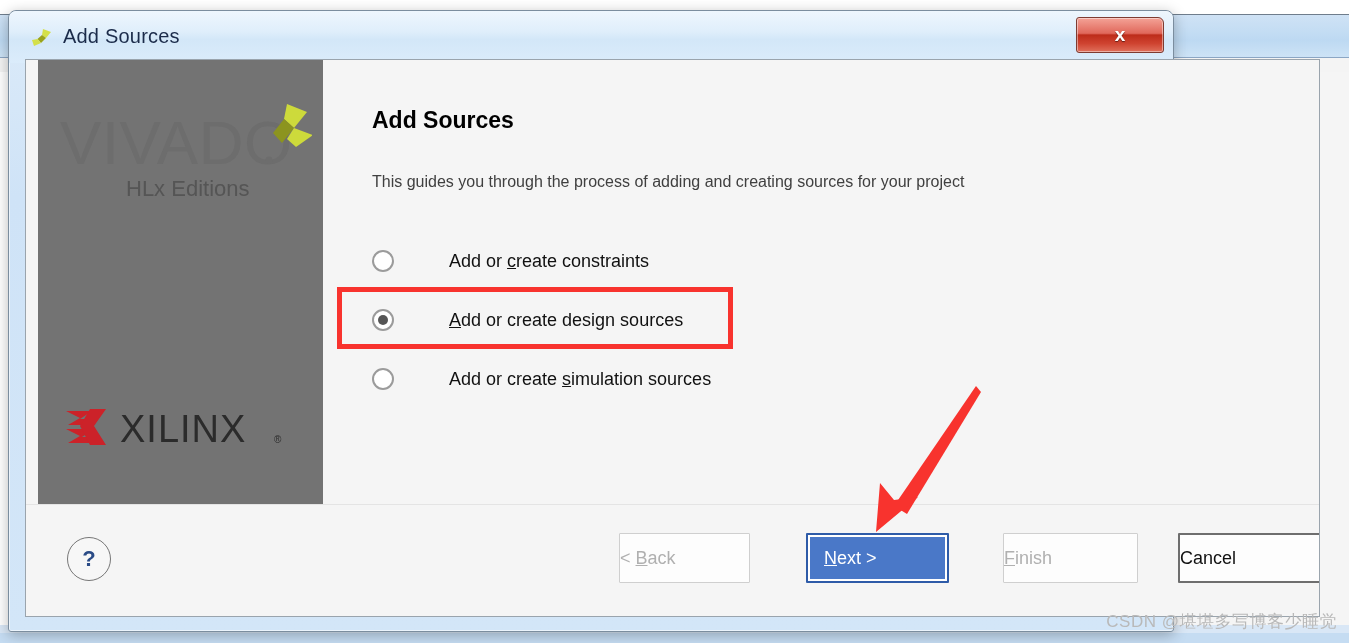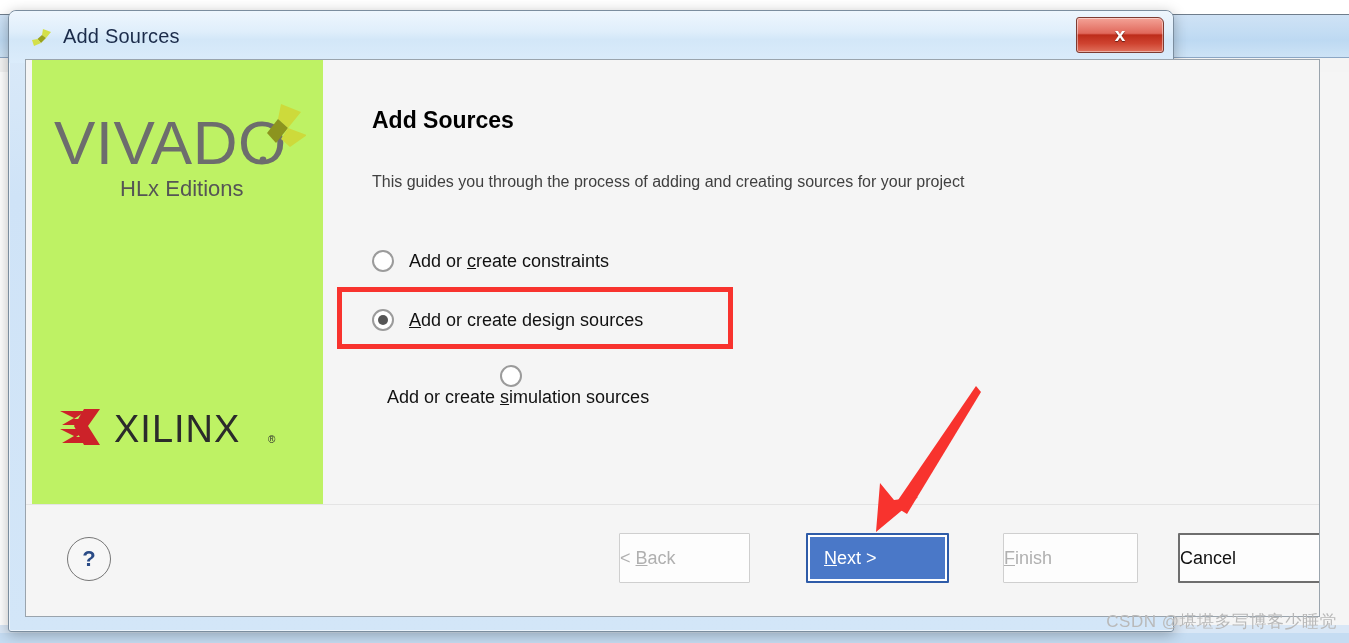--- a/index.html
+++ b/index.html
@@ -133,24 +133,24 @@
     top: 48px;
     width: 1295px;
     height: 558px;
     background: #f5f5f5;
     border: 1px solid #9aa4ad;
     box-sizing: border-box;
     overflow: hidden;
   }
   #logo-panel {
     position: absolute;
-    left: 6px; top: 0;
+    left: 12px; top: 0;
     width: 297px;
     height: 444px;
-    background: #bef264;
+    background: #737373;
     border-right: 1px solid #e2e2e2;
     box-sizing: border-box;
   }
   #vivado-logo {
     position: absolute;
     left: 22px;
     top: 42px;
     width: 252px;
   }
   #xilinx-logo {
@@ -184,24 +184,25 @@
     white-space: nowrap;
   }
 
   .radio-row {
     position: absolute;
     left: 49px;
     display: flex;
     align-items: center;
     height: 28px;
     cursor: pointer;
+    gap: 40px;
   }
   .radio-row.r0 { top: 187px; }
   .radio-row.r1 { top: 246px; }
-  .radio-row.r2 { top: 305px; flex-direction: column; }
+  .radio-row.r2 { top: 305px; }
 
   .radio-mark {
     width: 22px; height: 22px;
     border-radius: 50%;
     border: 2px solid #9b9b9b;
     background: #ffffff;
     box-sizing: border-box;
     display: inline-block;
     position: relative;
     flex: 0 0 auto;

